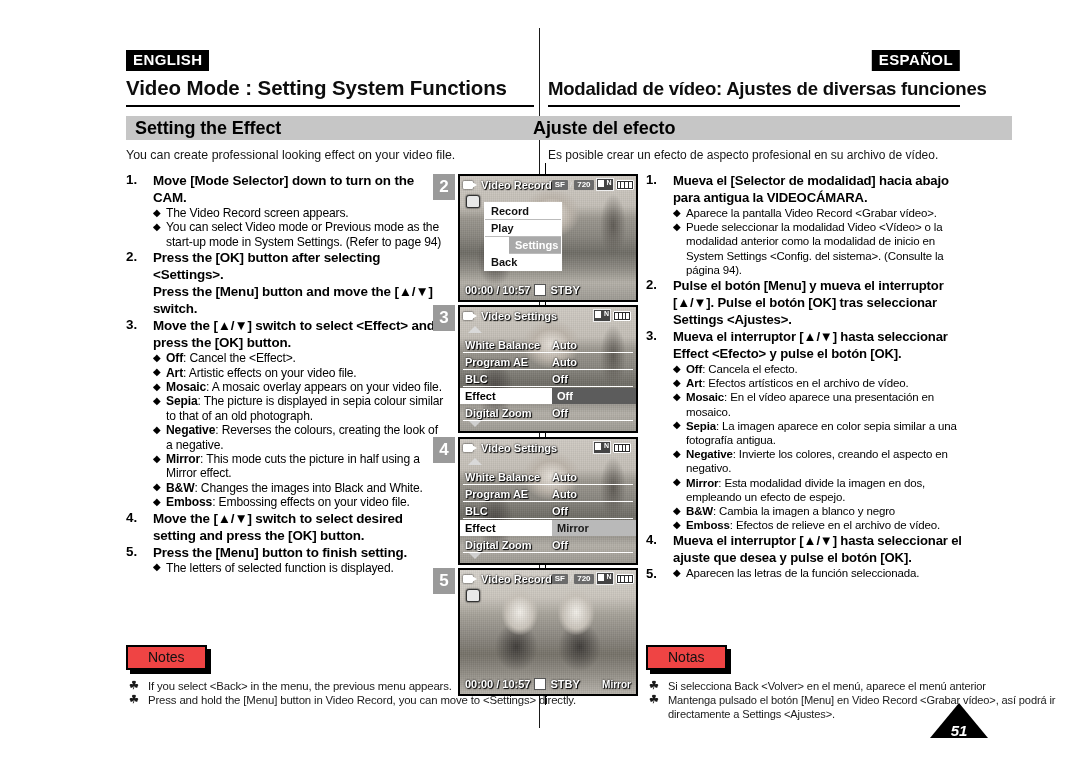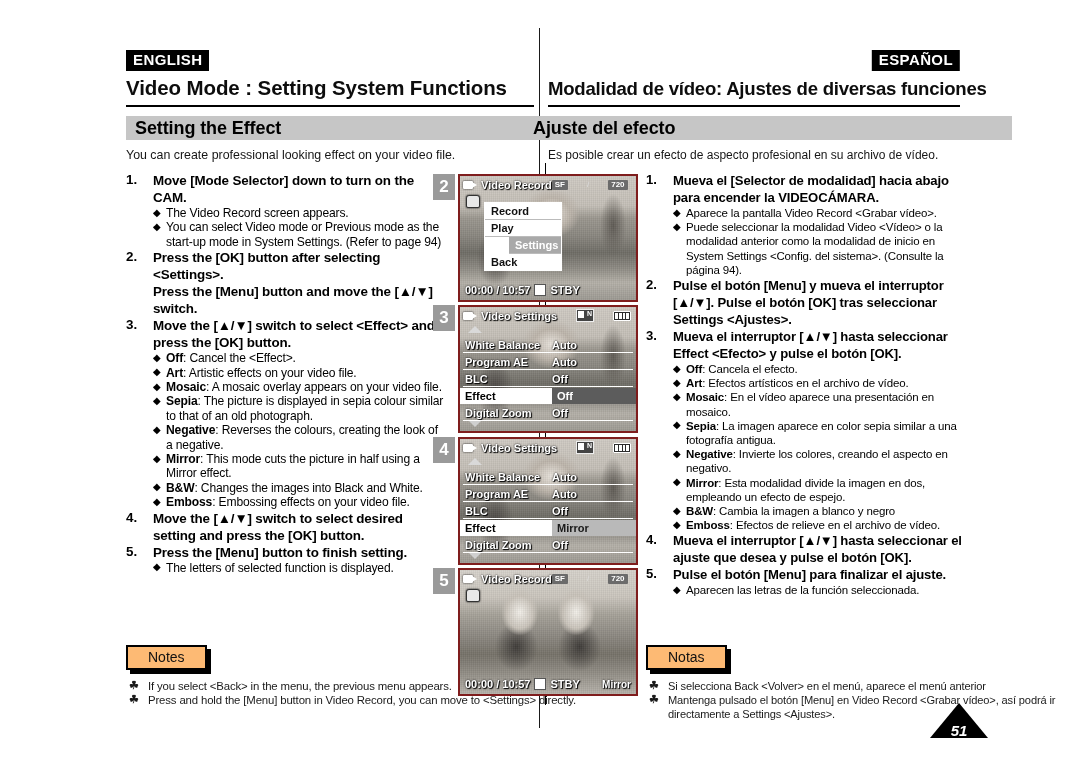--- a/index.html
+++ b/index.html
@@ -154,21 +154,21 @@
 
   
   .notes-wrap { position: absolute; }
   .notes-en { top: 645px; left: 126px; }
   .notes-es { top: 645px; left: 646px; }
 
   .notes-box {
     position: relative;
     display: inline-block;
     border: 2px solid #000;
-    background: #fdba74;
+    background: #ef4444;
     padding: 2px 20px 3px 20px;
     font-size: 14px;
     color: #111;
     box-shadow: 4px 4px 0 #000;
   }
 
   .notes-list {
     margin: 9px 0 0 0;
     padding: 0;
     list-style: none;
@@ -211,21 +211,21 @@
     font-weight: bold;
     font-style: italic;
   }
 
   
   .shot {
     position: absolute;
     width: 176px;
     height: 124px;
     background: #be185d;
-    border: 2px solid #7f1d1d;
+    border: 2px solid #000000;
     overflow: hidden;
   }
   .shot-1 { left: 458px; top: 174px; }
   .shot-2 { left: 458px; top: 305px; }
   .shot-3 { left: 458px; top: 437px; }
   .shot-4 { left: 458px; top: 568px; }
 
   .step-chip {
     position: absolute;
     width: 22px;
@@ -327,21 +327,21 @@
     position: absolute;
     left: 9px; top: 3px;
     border-top: 3px solid transparent;
     border-bottom: 3px solid transparent;
     border-left: 5px solid #fff;
   }
   .osd-right {
     margin-left: auto;
     display: flex;
     align-items: center;
-    gap: 19px;
+    gap: 2px;
     padding-right: 2px;
   }
   .osd-pill {
     background: #6b6b6b;
     color: #fff;
     font-size: 8px;
     font-weight: bold;
     padding: 1px 3px;
     border-radius: 1px;
     line-height: 1;
@@ -612,21 +612,21 @@
 
   <div class="section-band band-es">
     <span>Ajuste del efecto</span>
   </div>
   <div class="intro intro-es">Es posible crear un efecto de aspecto profesional en su archivo de vídeo.</div>
 
   <div class="steps steps-es">
       <div class="step">
         <div class="step-num">1.</div>
         <div class="step-body">
-          <div class="step-title">Mueva el [Selector de modalidad] hacia abajo para encender la VIDEOCÁMARA.</div>
+          <div class="step-title">Mueva el [Selector de modalidad] hacia abajo para antigua la VIDEOCÁMARA.</div>
           <ul class="bullets">
             <li><span class="dia">◆</span>Aparece la pantalla Video Record &lt;Grabar vídeo&gt;.</li>
             <li><span class="dia">◆</span>Puede seleccionar la modalidad Video &lt;Vídeo&gt; o la modalidad anterior como la modalidad de inicio en System Settings &lt;Config. del sistema&gt;. (Consulte la página 94).</li>
           </ul>
         </div>
       </div>
       <div class="step">
         <div class="step-num">2.</div>
         <div class="step-body">
           <div class="step-title">Pulse el botón [Menu] y mueva el interruptor [▲/▼]. Pulse el botón [OK] tras seleccionar Settings &lt;Ajustes&gt;.</div>
@@ -650,21 +650,20 @@
       </div>
       <div class="step">
         <div class="step-num">4.</div>
         <div class="step-body">
           <div class="step-title">Mueva el interruptor [▲/▼] hasta seleccionar el ajuste que desea y pulse el botón [OK].</div>
         </div>
       </div>
       <div class="step">
         <div class="step-num">5.</div>
         <div class="step-body">
-          <div class="step-title">Pulse el botón [Menu] para finalizar el ajuste.</div>
           <ul class="bullets">
             <li><span class="dia">◆</span>Aparecen las letras de la función seleccionada.</li>
           </ul>
         </div>
       </div>
     </div>
 
   <div class="notes-wrap notes-es">
     <div class="notes-box">Notas</div>
     <ul class="notes-list">

